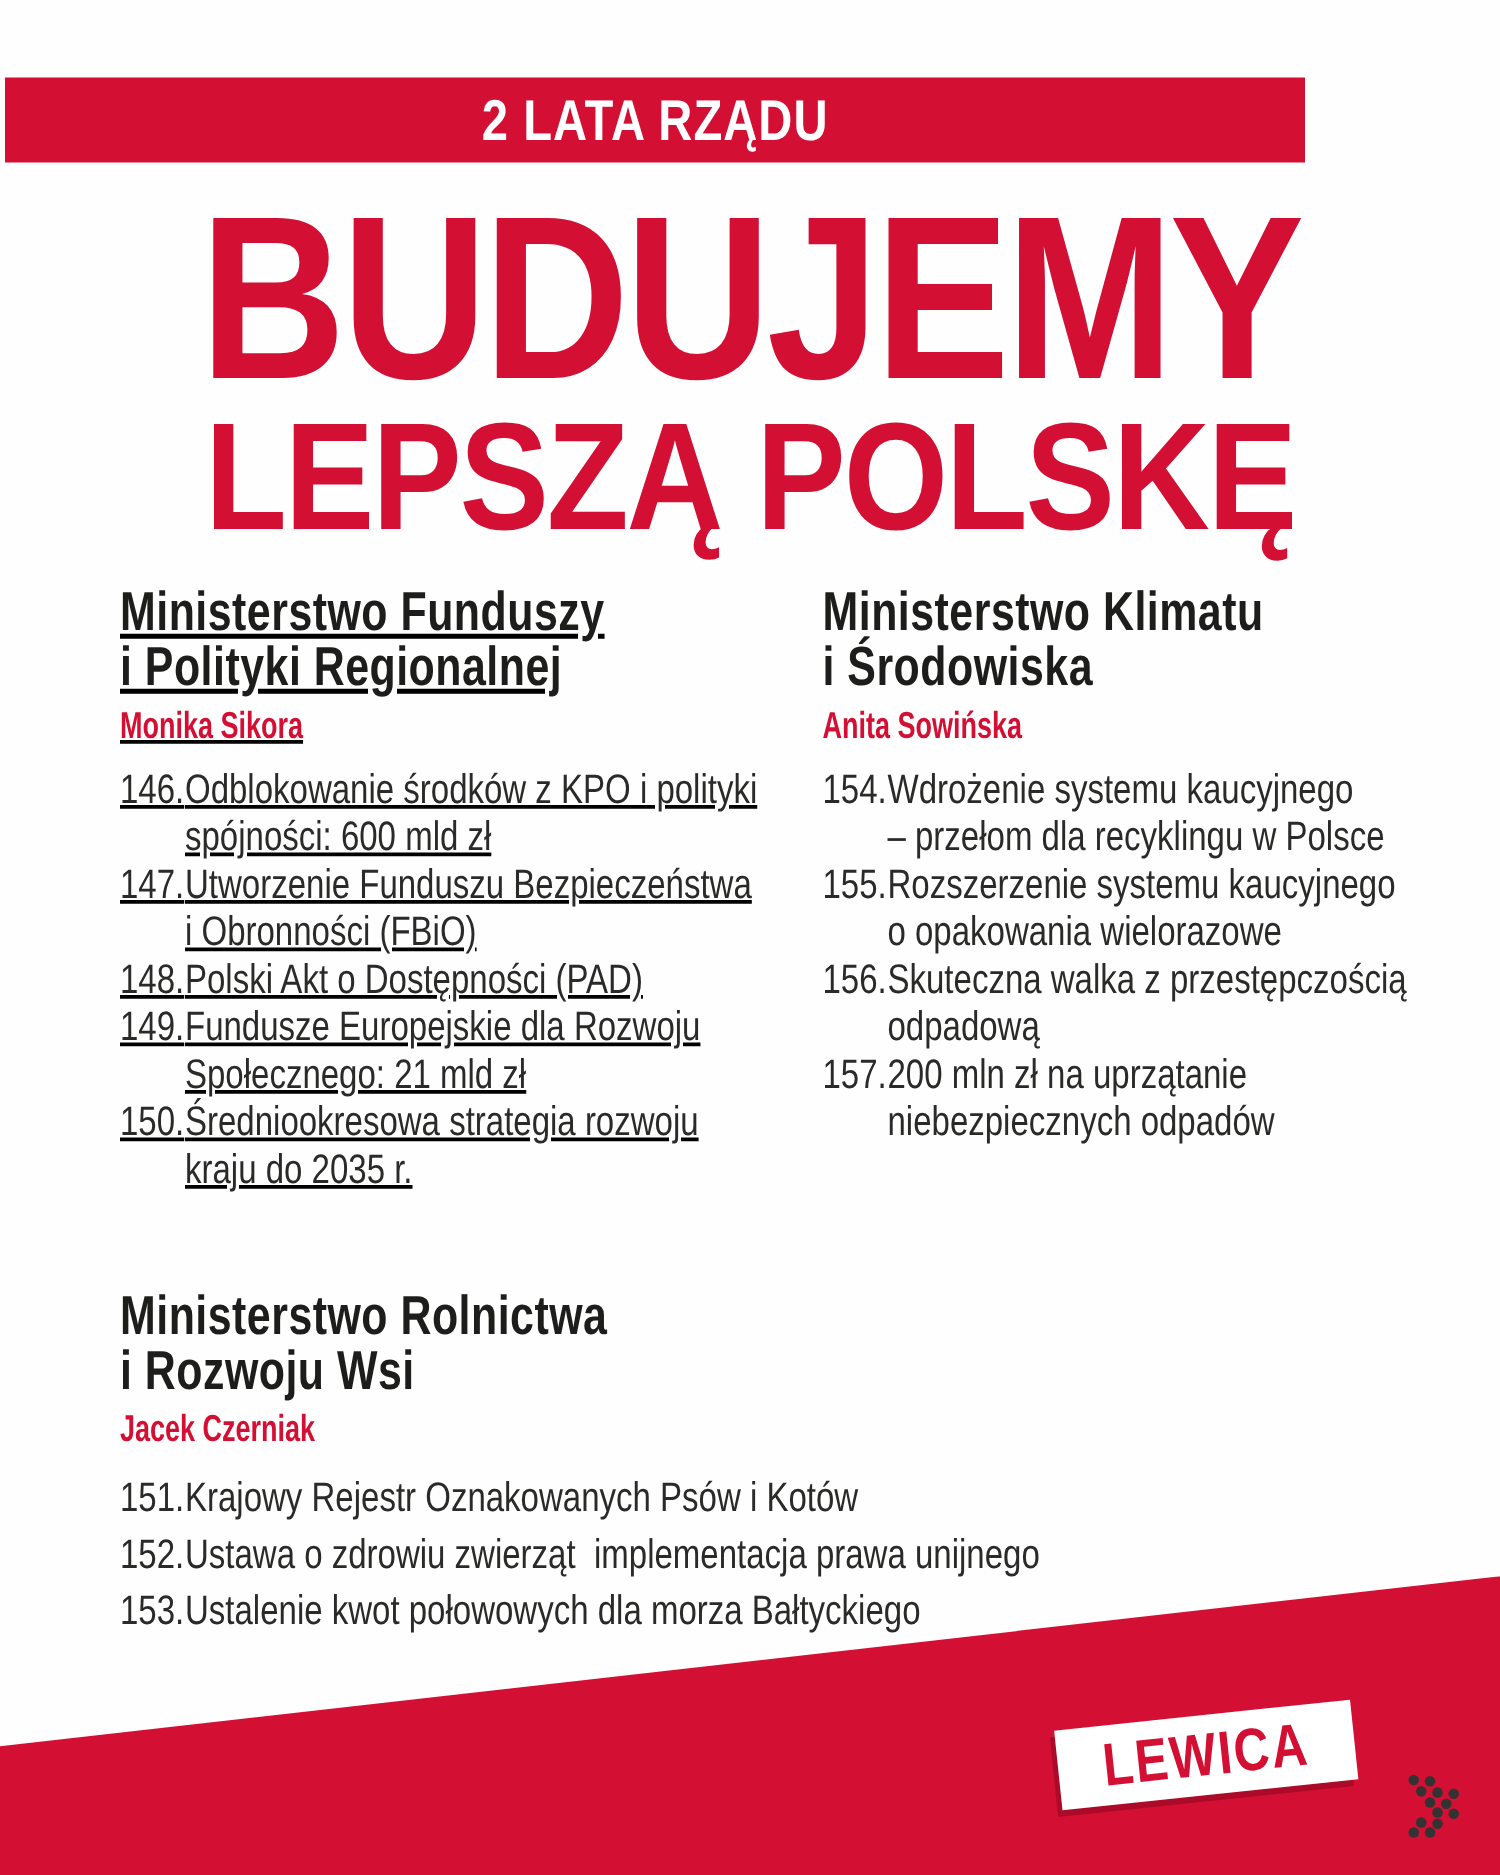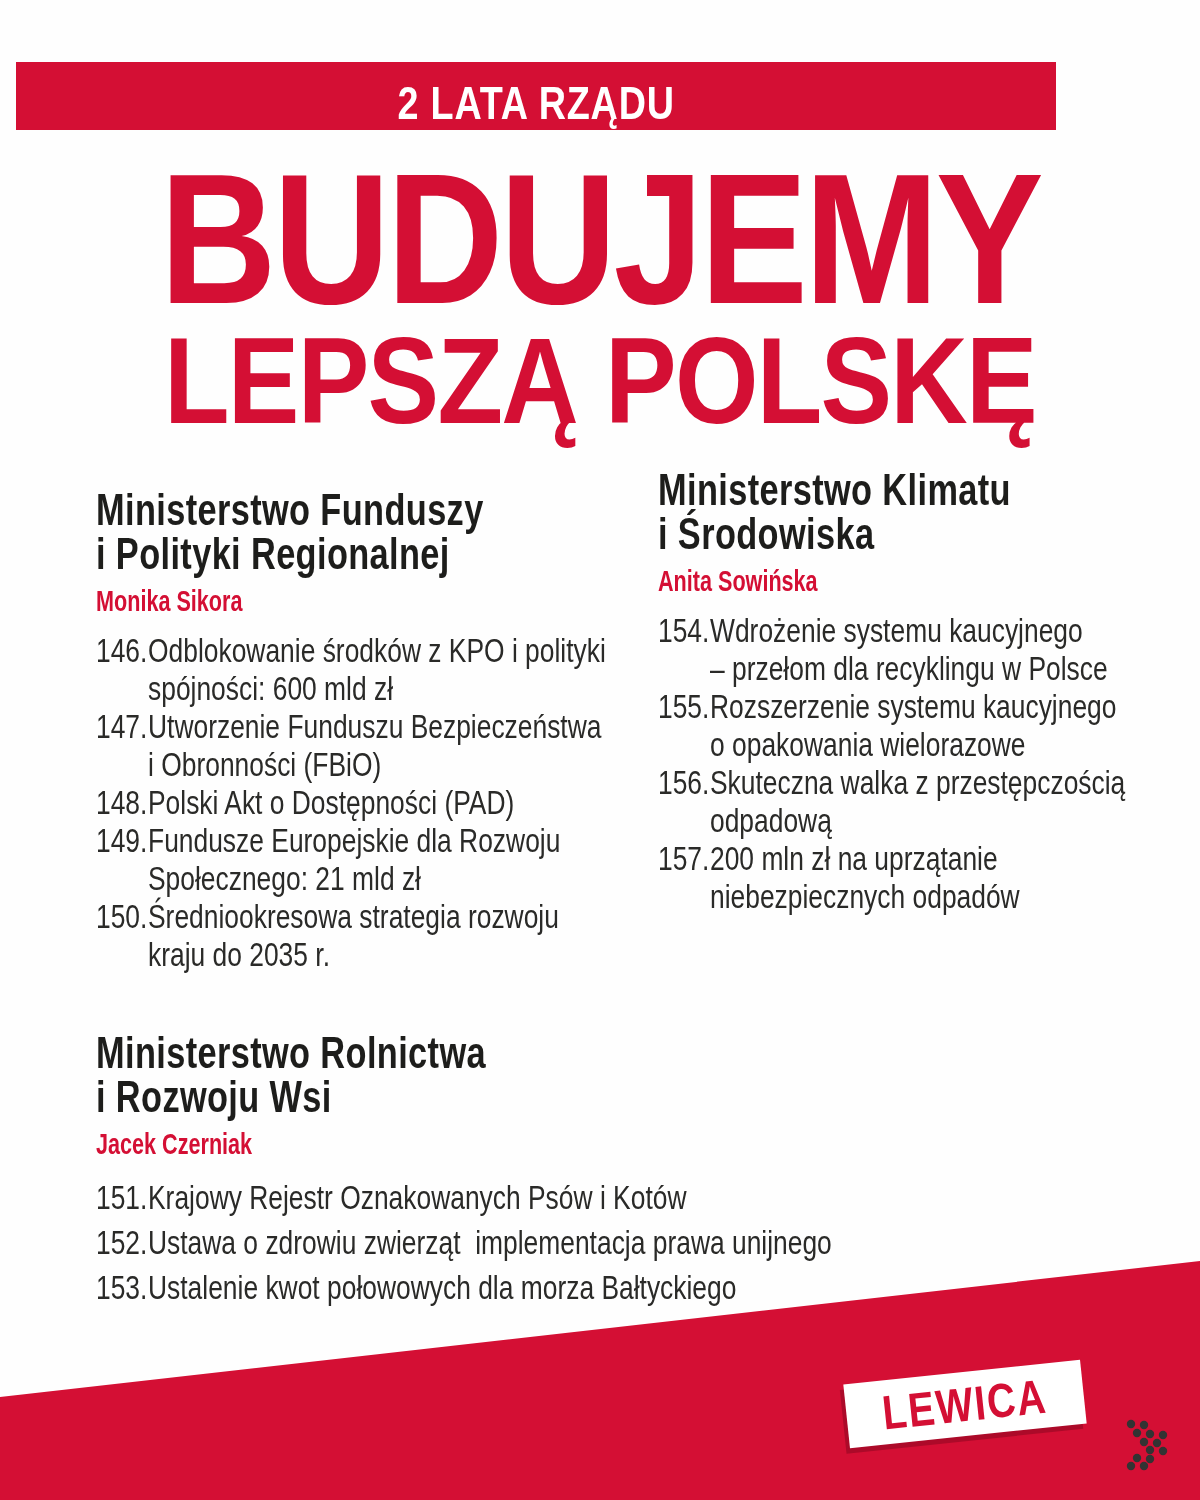--- a/index.html
+++ b/index.html
@@ -9,24 +9,24 @@
     overflow: hidden;
     background: #fefefe;
     font-family: "Liberation Sans", sans-serif;
     --red: #d40f34;
     --heading: #1d1d1b;
     --body: #2a2a28;
   }
 
   
   .banner {
-    position: absolute; left: 16px; top: 62px;
+    position: absolute; left: 4px; top: 62px;
     width: 1040px; height: 68px;
     background: var(--red);
-    display: flex; align-items: flex-end; justify-content: center;
+    display: flex; align-items: center; justify-content: center;
   }
   .banner-label {
     color: #ffffff; font-weight: bold; font-size: 46px;
     letter-spacing: 1px;
     transform: scaleX(0.82);
     white-space: nowrap;
   }
 
   
   .title-line1 {
@@ -43,21 +43,21 @@
     text-align: center;
     font-size: 122px; line-height: 1; font-weight: bold;
     color: var(--red);
     letter-spacing: -2px;
     transform: scaleX(0.88);
     white-space: nowrap;
   }
 
   
   .section { position: absolute; }
-  [data-section-slot="0"] { left: 96px;  top: 488px; width: 620px; }
+  [data-section-slot="0"] { left: 96px;  top: 468px; width: 620px; text-decoration: underline; }
   [data-section-slot="1"] { left: 658px; top: 468px; width: 620px; }
   [data-section-slot="2"] { left: 96px;  top: 1002px; width: 1050px; margin-top: 29px; }
 
   .ministry-title {
     margin: 0 0 10px 0;
     width: 720px;
     font-size: 44px; line-height: 44px; font-weight: bold;
     letter-spacing: 0.5px;
     color: var(--heading);
     white-space: pre-line;

